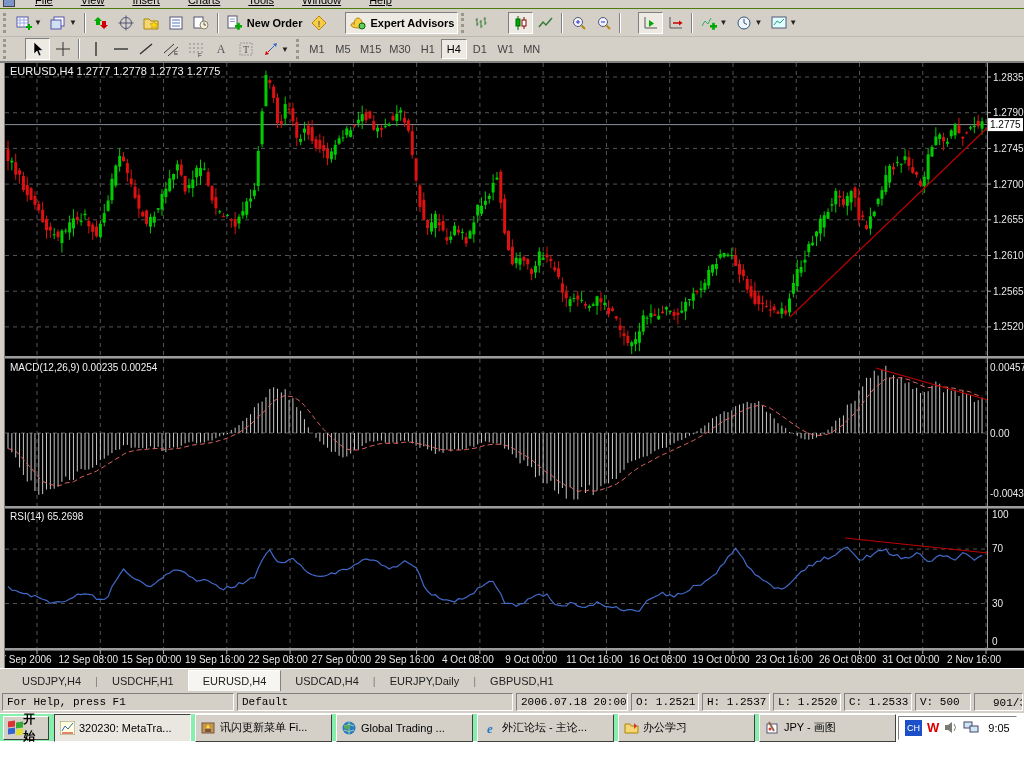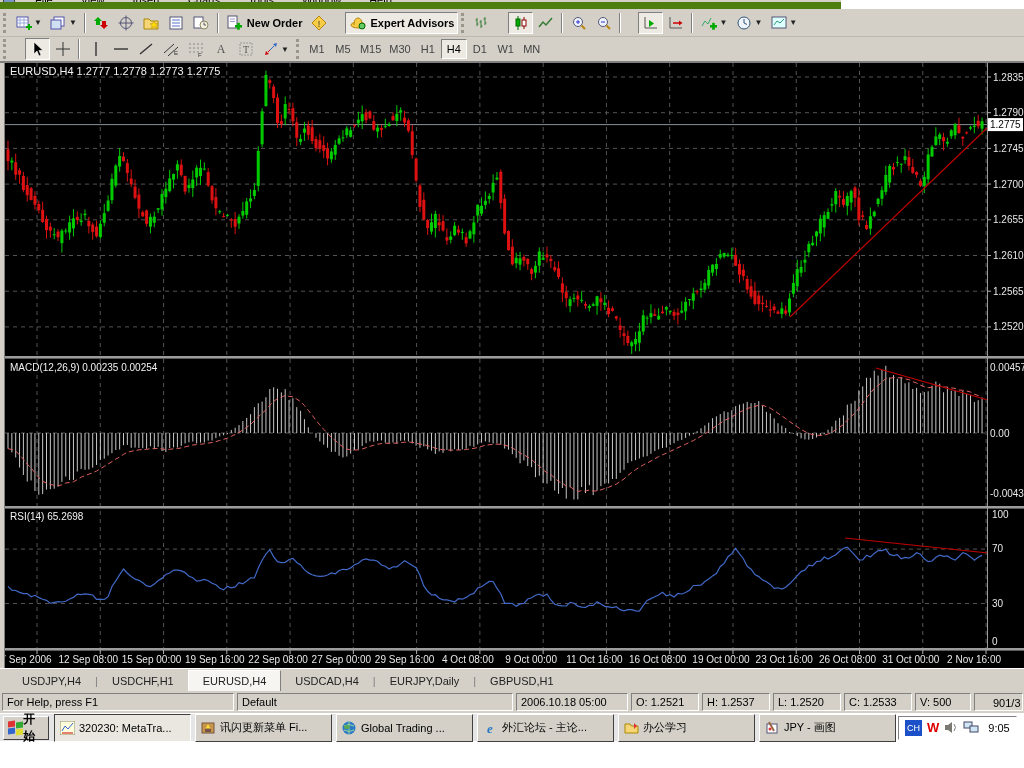--- a/index.html
+++ b/index.html
@@ -1,21 +1,21 @@
 <!DOCTYPE html>
 <html><head>
 <meta charset="utf-8">
 <style>
   * { box-sizing: border-box; margin:0; padding:0; }
   html,body { background:#fff; }
   body { font-family:"Liberation Sans", sans-serif; }
   #app { position:relative; width:1024px; height:768px; background:#fff; overflow:hidden; }
 
   
-  #menubar { position:absolute; left:0; top:0; width:841px; height:9px; background:#D4D0C8; overflow:hidden; border-bottom:7px solid #4d7c0f;}
+  #menubar { position:absolute; left:0; top:0; width:1024px; height:9px; background:#D4D0C8; overflow:hidden; border-bottom:1px solid #4d7c0f;}
   #menubar .mrow { position:absolute; top:-8px; left:0; white-space:nowrap; font-size:11px; color:#000; }
   #menubar .witem { display:inline-block; width:12px; height:11px; background:#7a96c8; border:1px solid #404040; margin:0 6px 0 3px; vertical-align:middle;}
   #menubar .mitem { display:inline-block; padding:2px 14px 2px 14px; text-decoration:underline; text-decoration-thickness:1px; }
 
   
   .toolbar { position:absolute; left:0; width:1024px; background:#D4D0C8; display:flex; align-items:center; }
   #tb1 { top:9px; height:28px; border-bottom:1px solid #bdb9ae; }
   #tb2 { top:37px; height:25px; border-bottom:1px solid #808080; }
   .handle { width:5px; height:20px; margin:0 3px; border-left:3px dotted #9a968c; }
   .tsep { width:2px; height:20px; margin:0 3px; border-left:1px solid #808080; border-right:1px solid #fff; }
@@ -31,27 +31,27 @@
   #chart-host { position:absolute; left:0; top:62px; width:1024px; height:606px; background:#000; }
 
   
   #tabbar { position:absolute; left:0; top:668px; width:1024px; height:23px; background:#D4D0C8; border-top:1px solid #fff; display:flex; align-items:flex-end; font-size:11px; }
   #tabbar .tabpad { width:8px; }
   .tab { padding:3px 14px 4px 14px; color:#222; position:relative;margin-top:23px; }
   .tab.active { background:#F6F5F2; border:1px solid #808080; border-bottom:none; border-top-color:#fff; border-left-color:#fff; font-weight:normal; padding-top:4px; }
   .tabsep { color:#808080; padding:3px 0 4px 0; }
 
   
-  #statusbar { position:absolute; left:0; top:691px; width:1024px; height:22px; background:#D4D0C8; display:flex; align-items:center; font-family:Liberation Sans, sans-serif; font-size:11px; color:#000; }
+  #statusbar { position:absolute; left:0; top:691px; width:1024px; height:22px; background:#D4D0C8; display:flex; align-items:center; font-family:Liberation Mono, monospace; font-size:11px; color:#000; }
   .scell { height:18px; margin:0 1px 0 2px; padding:2px 4px 0 4px; border:1px solid; border-color:#808080 #fff #fff #808080; overflow:hidden; white-space:nowrap; }
   .straffic { display:flex; align-items:center; flex:1; }
   .straffic .kb { margin-left:14px; }
 
   
-  #taskbar { position:absolute; left:0; top:713px; width:892px; height:28px; background:#e5e5e5; border-top:1px solid #fff; display:flex; align-items:center; }
+  #taskbar { position:absolute; left:0; top:713px; width:892px; height:28px; background:#86efac; border-top:1px solid #fff; display:flex; align-items:center; }
   #startbtn { height:24px; margin:0 3px; padding:0 8px 0 4px; display:flex; align-items:center; background:#D4D0C8; border:1px solid; border-color:#fff #404040 #404040 #fff; font-weight:bold; font-size:12px; }
   .winflag { position:relative; width:16px; height:14px; margin-right:4px; }
   .winflag i { position:absolute; width:7px; height:6px; transform:skewY(-8deg); }
   .winflag .r{left:0;top:0;background:#d33;} .winflag .g{left:8px;top:1px;background:#3a3;}
   .winflag .b{left:0;top:7px;background:#36c;} .winflag .y{left:8px;top:8px;background:#dd3;}
   .taskbtn { height:24px; width:137px; margin:0 2px; padding:13px 4px; display:flex; align-items:center; background:#D4D0C8; border:1px solid; border-color:#fff #404040 #404040 #fff; font-size:11px; overflow:hidden; white-space:nowrap; }
   .taskbtn.active { border-color:#404040 #fff #fff #404040; background:#E9E7DF; }
   .taskbtn .ticn { width:16px; height:16px; margin-right:4px; flex:none; display:inline-flex; align-items:center; justify-content:center; font-size:12px; }
   #tray { height:24px; margin-left:auto; margin-right:2px; padding:0 6px; display:flex; align-items:center; gap:5px; border:1px solid; border-color:#808080 #fff #fff #808080; font-size:11px; }
   .ime { width:17px; height:16px; background:#1b50c8; color:#fff; font-size:9px; font-weight:normal; display:flex; align-items:center; justify-content:center; }
@@ -1251,21 +1251,21 @@
       <span class="tab active">EURUSD,H4</span>
       <span class="tab">USDCAD,H4</span>
       <span class="tabsep">|</span>
       <span class="tab">EURJPY,Daily</span>
       <span class="tabsep">|</span>
       <span class="tab">GBPUSD,H1</span>
     </div>
   <div id="statusbar">
     <div class="scell" style="width:232px">For Help, press F1</div>
     <div class="scell" style="width:276px">Default</div>
-    <div class="scell" style="width:112px">2006.10.18 05:00</div>
+    <div class="scell" style="width:112px">2006.07.18 20:00</div>
     <div class="scell" style="width:68px">O: 1.2521</div>
     <div class="scell" style="width:68px">H: 1.2537</div>
     <div class="scell" style="width:68px">L: 1.2520</div>
     <div class="scell" style="width:68px">C: 1.2533</div>
     <div class="scell" style="width:56px">V: 500</div>
     <div class="scell straffic">
       <svg width="16" height="13">
         <rect x="1" y="8" width="2" height="5" fill="#2a7a2a"></rect>
           <rect x="5" y="5" width="2" height="8" fill="#2a7a2a"></rect>
         <rect x="9" y="3" width="2" height="10" fill="#3a6a9a"></rect>

